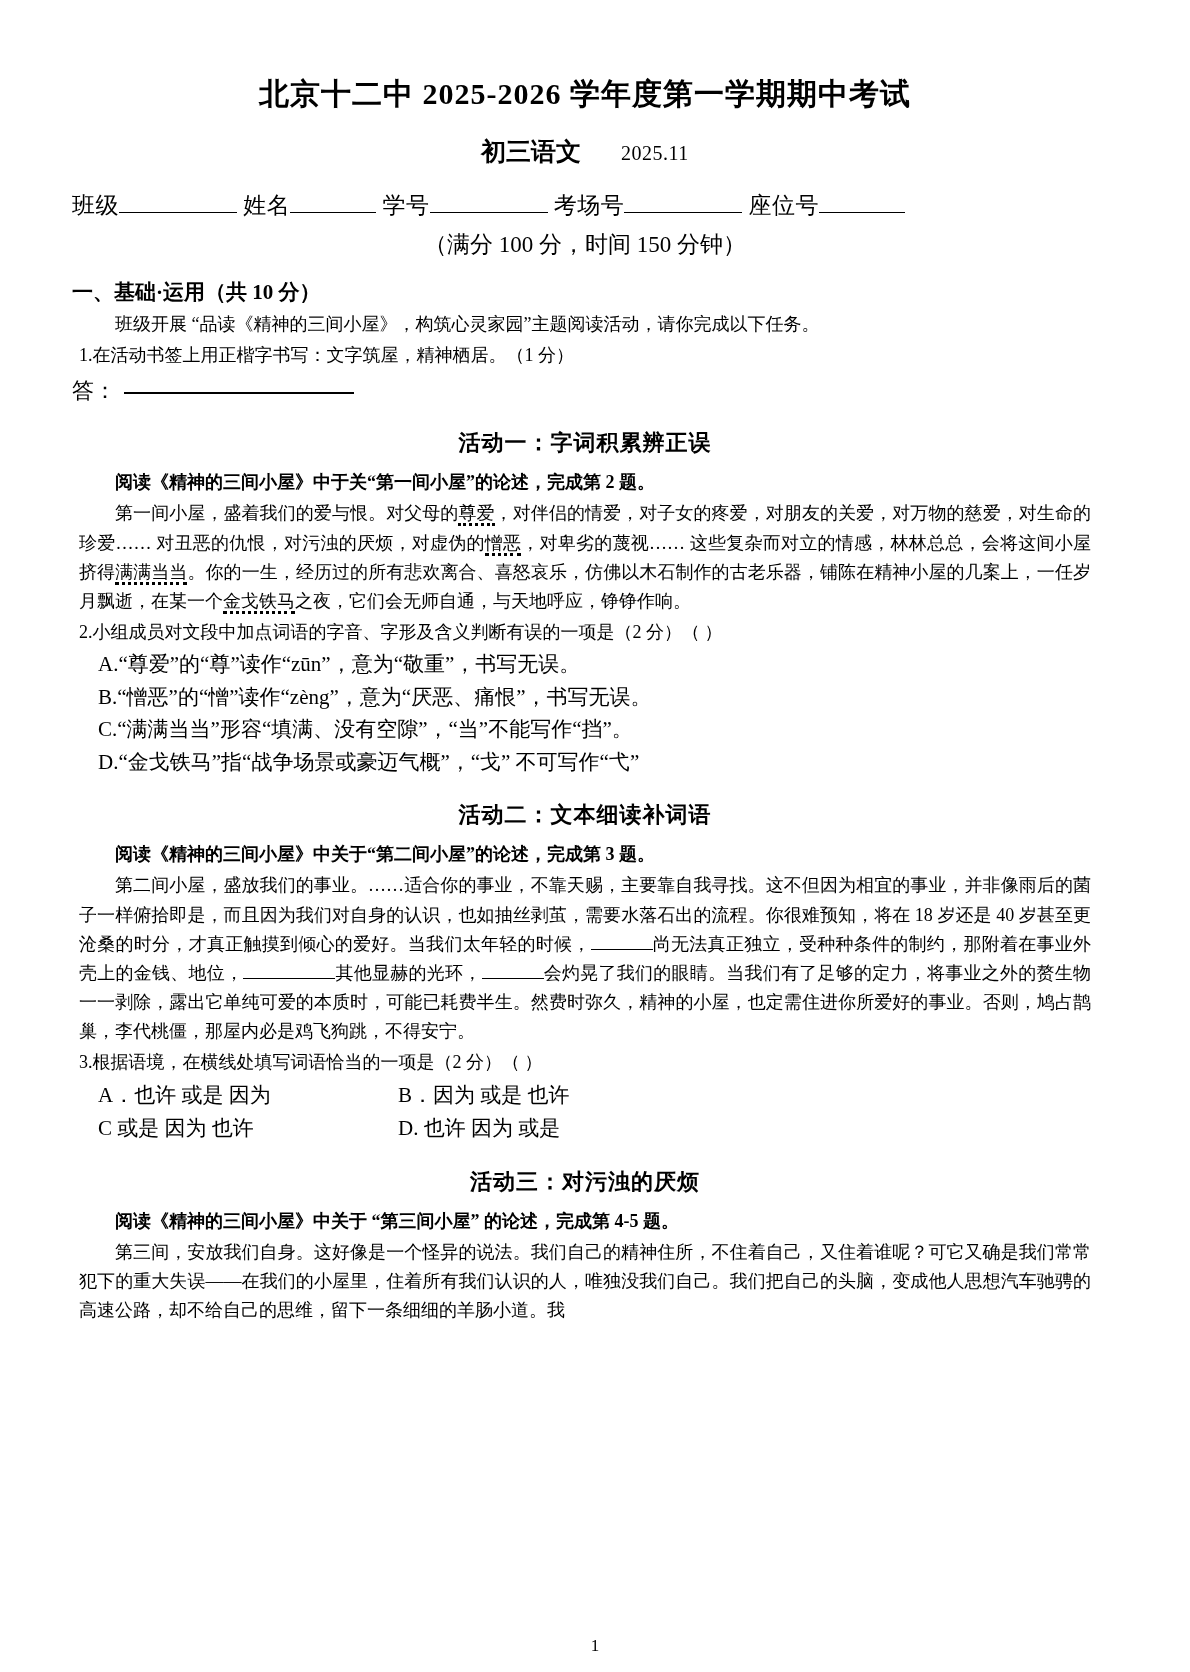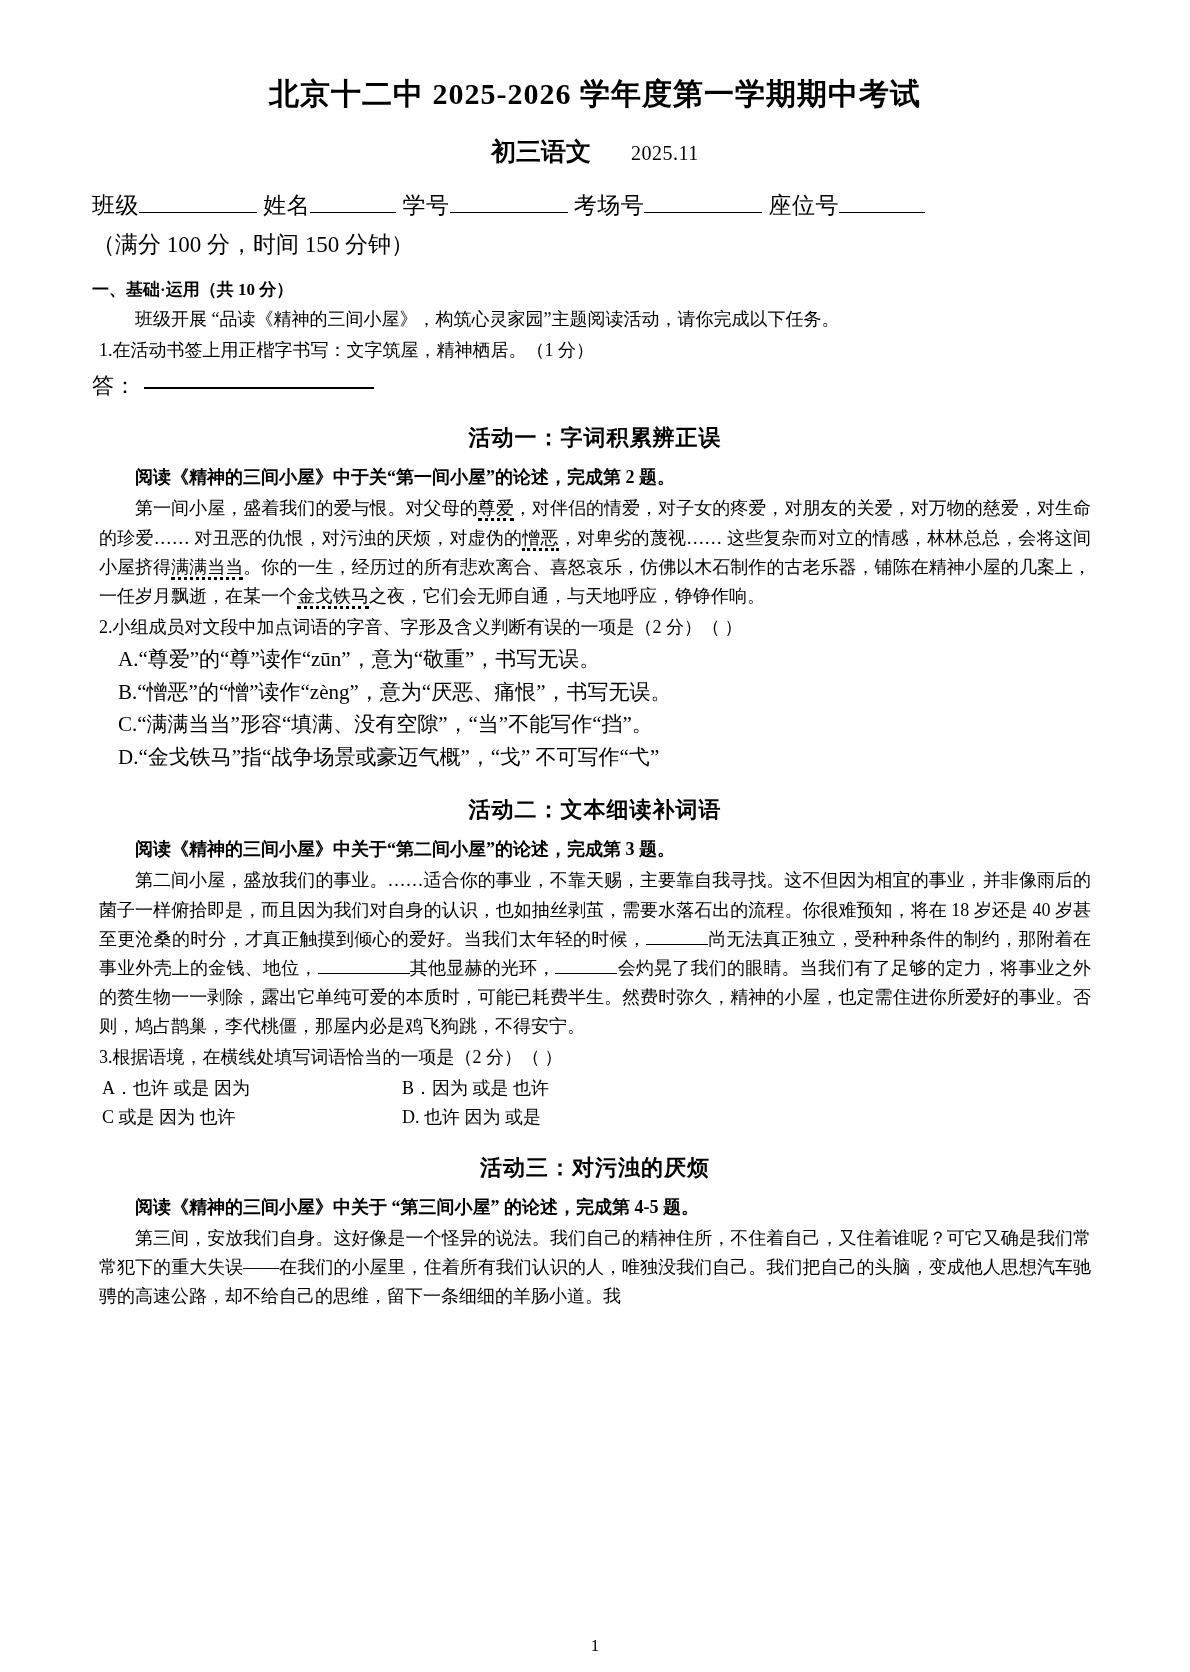--- a/index.html
+++ b/index.html
@@ -11,21 +11,21 @@
     width: 1190px;
     min-height: 1672px;
     font-family: "Liberation Serif", "DejaVu Serif", serif;
     color: #000000;
   }
   .page {
     position: relative;
     width: 1190px;
     min-height: 1672px;
     box-sizing: border-box;
-    padding: 60px 92px 40px 92px;
+    padding: 60px 92px 40px 72px;
   }
   .doc-title {
     text-align: center;
     font-size: 30px;
     font-weight: bold;
     letter-spacing: 1px;
     margin: 14px 0 20px 0;
   }
   .subtitle-line {
     text-align: center;
@@ -46,26 +46,26 @@
     letter-spacing: 0.5px;
   }
   .info-line .blank {
     display: inline-block;
     border-bottom: 1.6px solid #000;
     vertical-align: baseline;
   }
   .b-long { width: 118px; }
   .b-mid  { width: 86px; }
   .score-line {
-    text-align: left;
+    text-align: center;
     font-size: 23px;
     margin: 8px 0 18px 0;
   }
   .section-head {
-    font-size: 17px;
+    font-size: 21px;
     font-weight: bold;
     margin: 14px 0 4px 0;
   }
   .para {
     font-size: 18px;
     line-height: 1.62;
     margin: 2px 7px;
     text-align: justify;
   }
   .indent { text-indent: 2em; }
@@ -87,23 +87,23 @@
     border-bottom: 2.2px solid #000;
     vertical-align: middle;
     margin-left: 8px;
   }
   .opt {
     font-size: 21px;
     line-height: 1.5;
     margin: 1px 0 1px 26px;
   }
   .opt-row {
-    font-size: 18px;
+    font-size: 21px;
     line-height: 1.5;
-    margin: 2px 0 2px 10px;
+    margin: 2px 0 2px 26px;
     display: flex;
   }
   .opt-row .c1 { width: 300px; }
   .dot-under {
     border-bottom: none;
     position: relative;
   }
   .dot-under::after {
     content: "";
     position: absolute;

